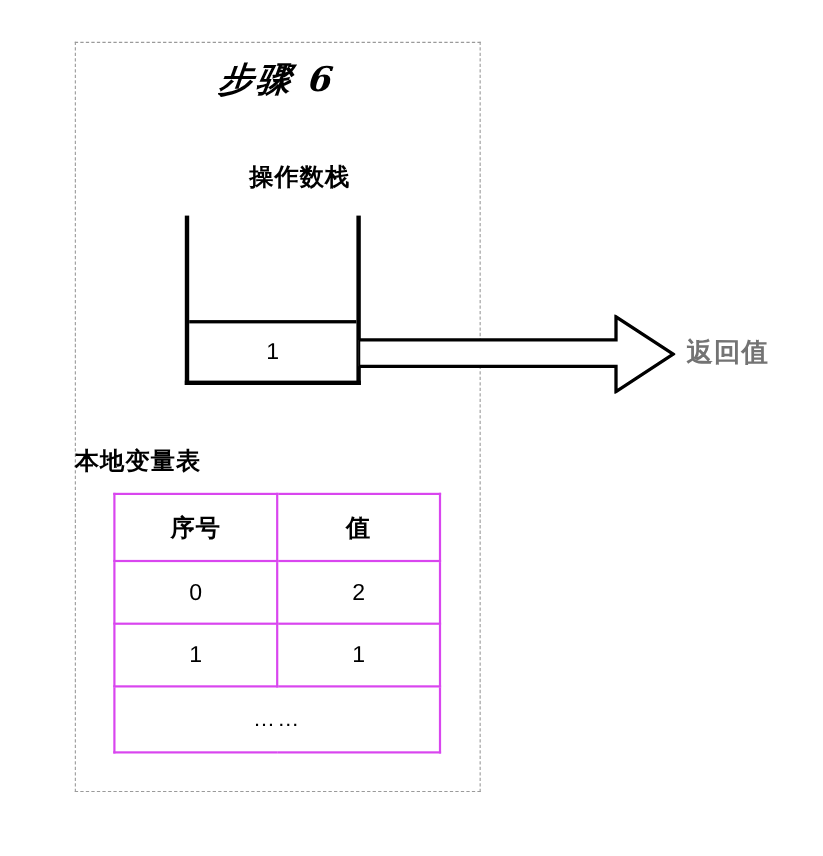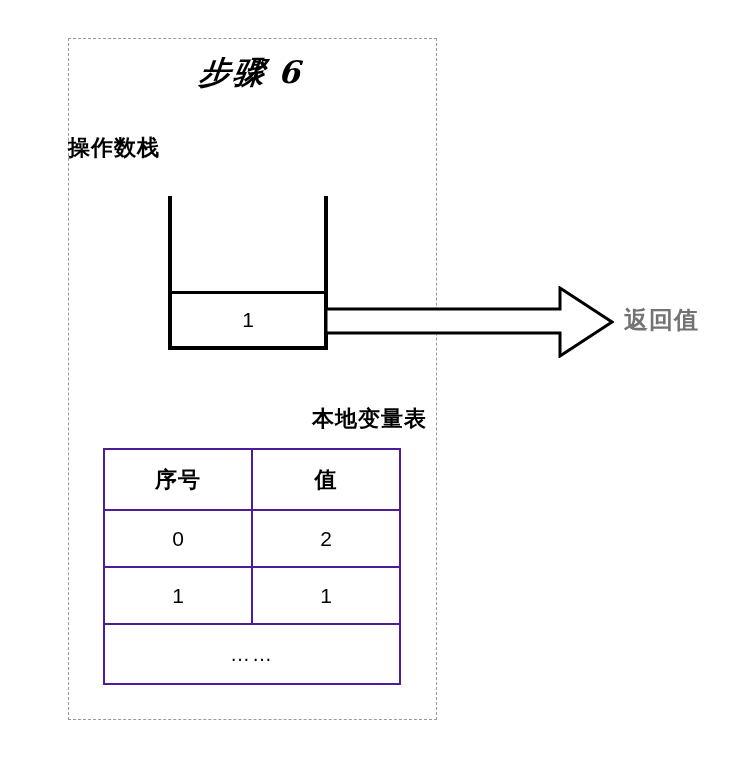--- a/index.html
+++ b/index.html
@@ -48,22 +48,22 @@
 
   
   .caption {
     position: absolute;
     font-size: 22px;
     font-weight: 700;
     color: #000000;
     letter-spacing: 1px;
     white-space: nowrap;
   }
-  .caption-stack { left: 68px; top: 133px; width: 409px; text-align: left; }
-  .caption-locals { left: 58px; top: 404px; width: 369px; text-align: right; }
+  .caption-stack { left: 68px; top: 146px; width: 409px; text-align: center; }
+  .caption-locals { left: 68px; top: 404px; width: 369px; text-align: left; }
 
   
   .stack {
     position: absolute;
     left: 168px;
     top: 196px;
     width: 160px;
     height: 154px;
     box-sizing: border-box;
     border-left: 4px solid #000;
@@ -109,21 +109,21 @@
   
   .locals-table {
     position: absolute;
     left: 103px;
     top: 448px;
     width: 298px;
     border-collapse: collapse;
     table-layout: fixed;
   }
   .locals-table td {
-    border: 2px solid #4c1d95;
+    border: 2px solid #d946ef;
     height: 55px;
     text-align: center;
     vertical-align: middle;
     font-size: 21px;
     color: #000;
     padding: 0;
   }
   .locals-table td.hdr {
     height: 59px;
     font-size: 22px;

